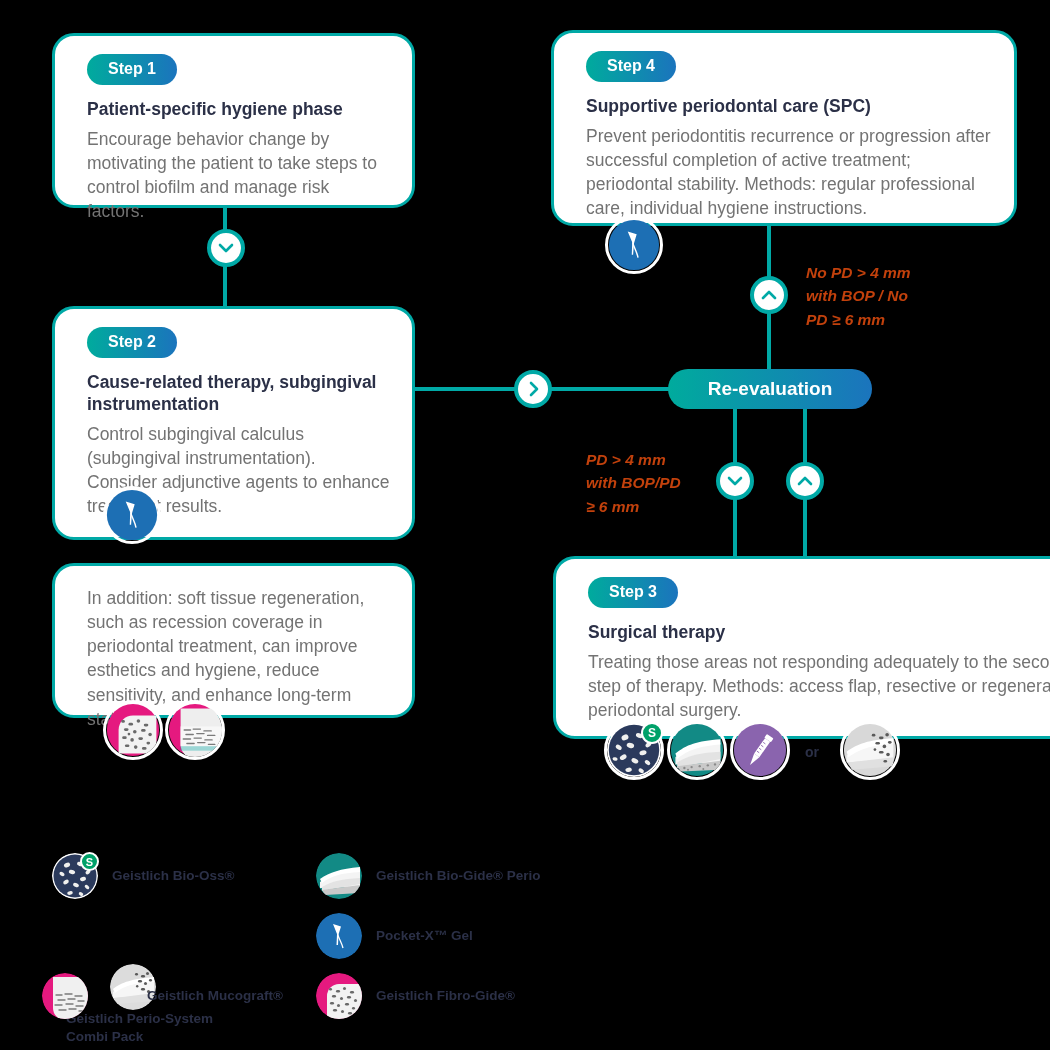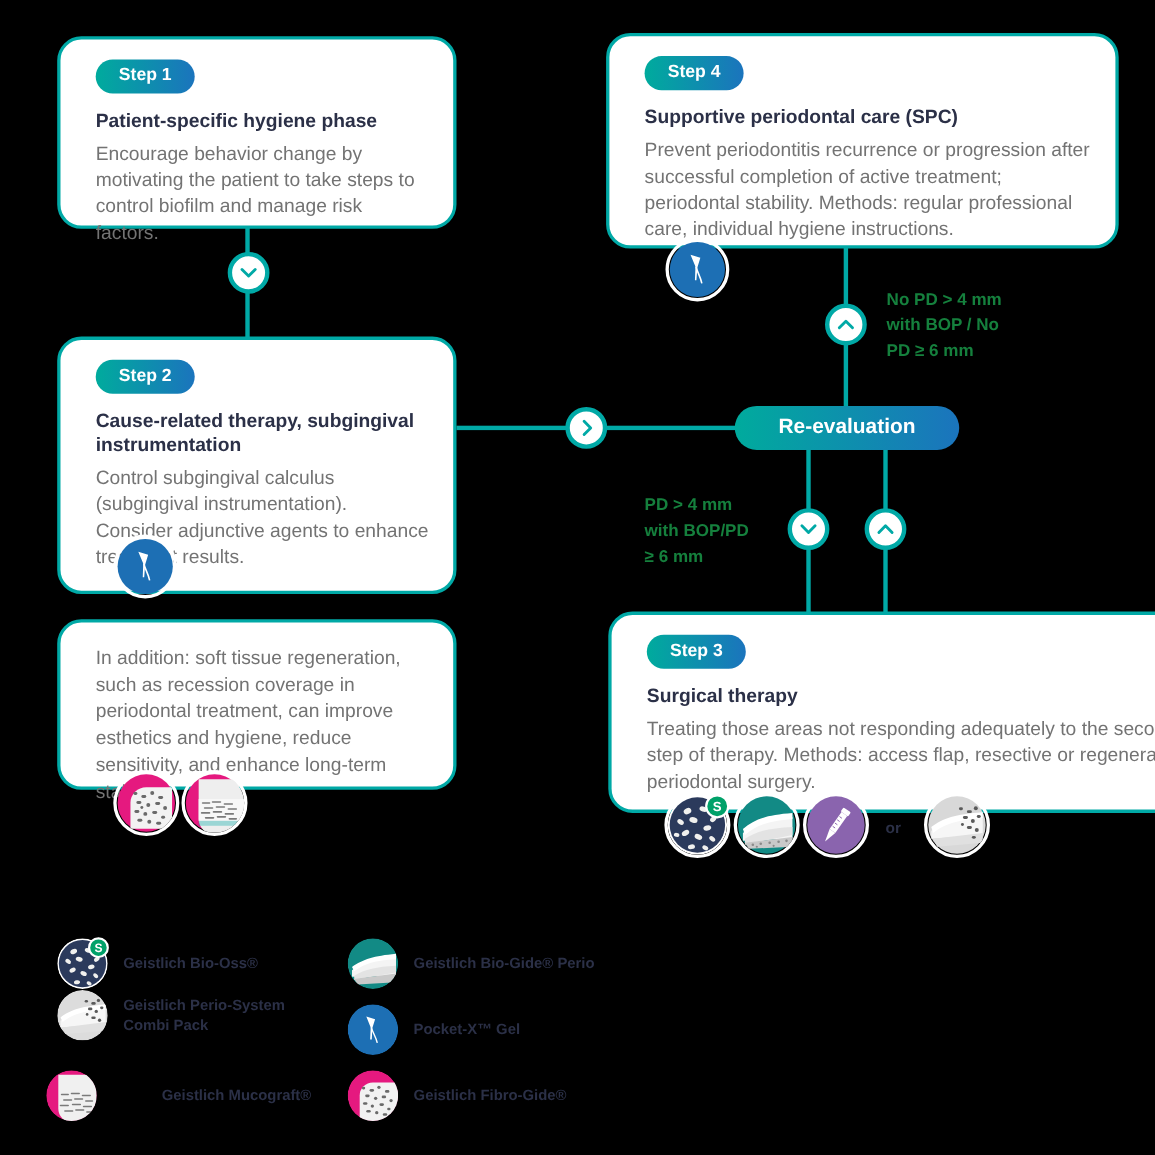--- a/index.html
+++ b/index.html
@@ -92,25 +92,26 @@
     display: flex;
     align-items: center;
     justify-content: center;
     padding: 0 24px;
     box-sizing: border-box;
   }
 
   
   .edge-label {
     position: absolute;
-    color: #15803d;
+    color: #c2410c;
     font-weight: bold;
     font-size: 15.5px;
     line-height: 1.5;
     white-space: pre-line;
+    font-style: italic;
   }
 
   
   .bubble {
     position: absolute;
     border-radius: 50%;
     overflow: hidden;
     box-sizing: border-box;
     border: 3px solid #ffffff;
   }
@@ -422,21 +423,21 @@
               <ellipse cx="18" cy="40" rx="2.8" ry="1.8" transform="rotate(-10 18 40)"></ellipse>
               <ellipse cx="29" cy="41" rx="2.4" ry="1.7" transform="rotate(30 29 41)"></ellipse>
             </g>
           </svg>
         </div>
         <div class="badge-s">S</div>
       </div>
       <div class="legend-label">Geistlich Bio-Oss®</div>
     </div>
 
-    <div class="legend-item" style="left:52px; top:900px;">
+    <div class="legend-item" style="left:52px; top:964px;flex-direction:column;">
       <div class="legend-swatch">
         <div class="circ">
           <svg viewBox="0 0 46 46" aria-hidden="true">
             <circle cx="23" cy="23" r="23" fill="#dcdcdc"></circle>
             <path d="M3 28 C12 22 22 18 44 17 L44 31 L3 34 Z" fill="#f6f6f6"></path>
             <path d="M3 25 C12 18 22 15 44 13 L44 18 C23 19 14 22 5 29 Z" fill="#ffffff"></path>
             <path d="M5 34 L44 29 L44 37 L8 40 Z" fill="#e0e0e0"></path>
             <g fill="#5a5a5a">
               <rect x="25" y="9" width="3" height="2.4" rx="1.2"></rect>
                 <rect x="31" y="11" width="4" height="2.4" rx="1.2"></rect>

